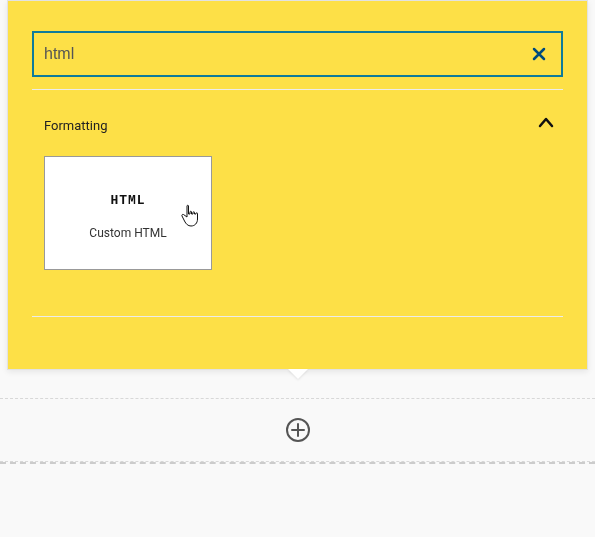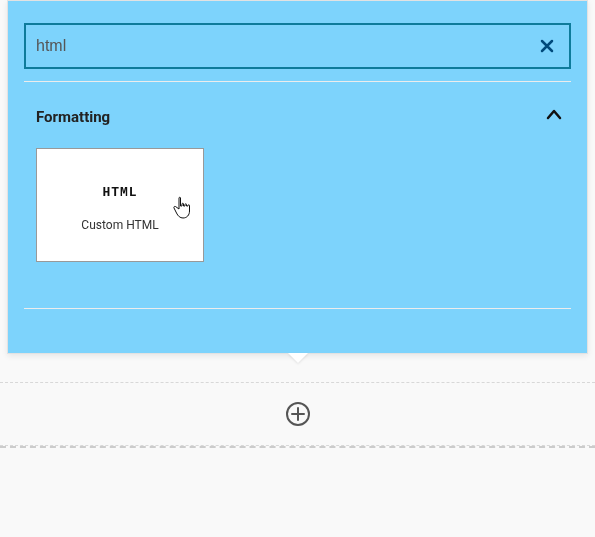--- a/index.html
+++ b/index.html
@@ -5,26 +5,26 @@
 * { box-sizing: border-box; margin: 0; padding: 0; }
 body {
   font-family: -apple-system, BlinkMacSystemFont, "Segoe UI", Roboto, sans-serif;
   background: #f9f9f9;
   width: 595px;
   height: 537px;
   overflow: hidden;
   position: relative;
 }
 .popover {
-  background: #7dd3fc;
+  background: #fde047;
   border: 1px solid #e2e2e2;
   box-shadow: 0 2px 6px rgba(0,0,0,0.08);
   width: 581px;
   margin: 0 auto;
-  padding: 4px;
+  padding: 12px;
   position: relative;
 }
 .search-wrap {
   padding: 18px 12px 12px 12px;
 }
 .search-box {
   border: 2px solid #0e7b9b;
   display: flex;
   align-items: center;
   padding: 0 10px;
@@ -53,23 +53,23 @@
   border-top: 1px solid #ececec;
   margin: 0 12px;
 }
 .section-header {
   display: flex;
   justify-content: space-between;
   align-items: center;
   padding: 24px 20px 20px 24px;
 }
 .section-title {
-  font-size: 15px;
+  font-size: 13px;
   color: #222;
-  font-weight: 700;
+  font-weight: 400;
 }
 .chevron {
   color: #222;
 }
 .blocks {
   padding: 0 20px 30px 24px;
 }
 .block-item {
   width: 168px;
   height: 114px;

